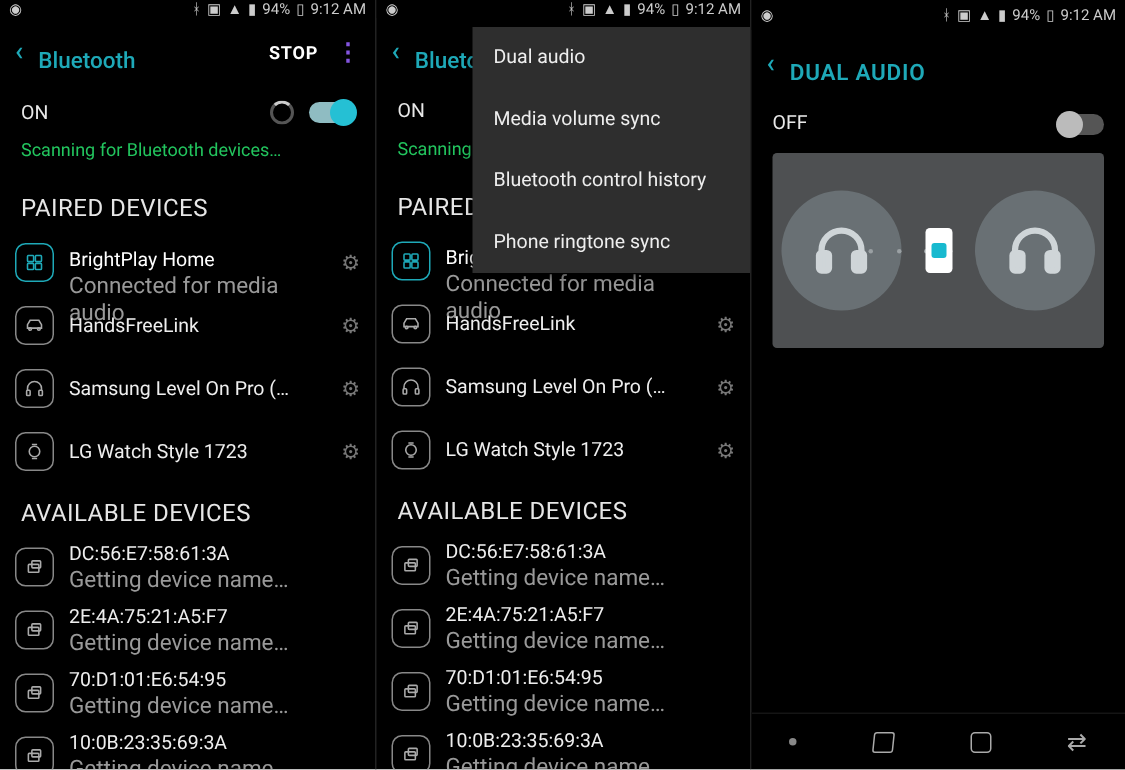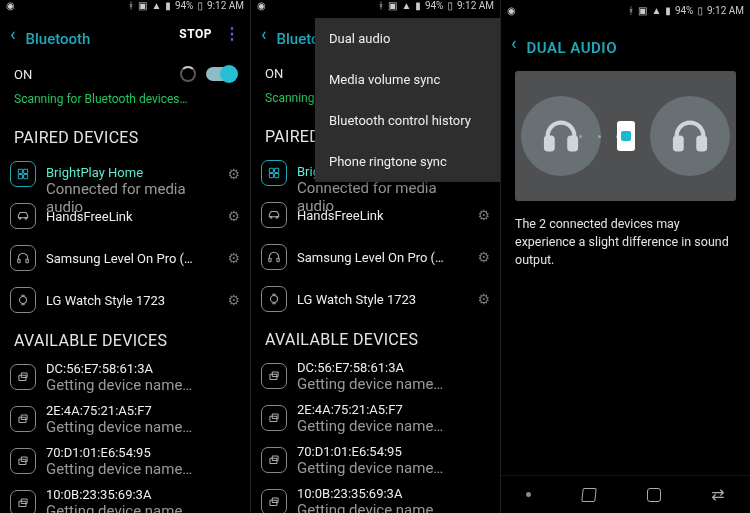--- a/index.html
+++ b/index.html
@@ -117,21 +117,21 @@
     min-height: 42px;
   }
   .dev-ic {
     width: 26px; height: 26px; border: 1.5px solid #1ea9b8; border-radius: 7px;
     display: flex; align-items: center; justify-content: center; margin-right: 10px;
     color: #1ea9b8; flex-shrink: 0;
   }
   .dev-ic.gray { border-color: #888; color: #aaa; }
   .dev-txt { flex: 1; overflow: hidden; }
   .dev-name { font-size: 13px; color: #eee; white-space: nowrap; overflow: hidden; text-overflow: ellipsis; }
-  .dev-name.accent { color: #5eead4; margin-top: 32px; }
+  .dev-name.accent { color: #ffffff; margin-top: 32px; }
   .dev-sub { font-size: 15px; color: #999; }
   .gear { color: #777; font-size: 14px; margin-left: 6px; flex-shrink: 0; }
 
   
   .nav-bar {
     margin-top: auto;
     height: 38px;
     background: #000;
     display: flex;
     align-items: center;
@@ -519,20 +519,27 @@
         <span>▯</span>
         <span>9:12 AM</span>
       </div>
     </div>
 
     <div class="app-header">
       <span class="chev-back">‹</span>
       <span class="header-title dual-header-title">DUAL AUDIO</span>
     </div>
 
+    <div class="toggle-row">
+      <span>OFF</span>
+      <span class="spacer"></span>
+      <span class="switch off">
+          <span class="knob"></span>
+        </span>
+    </div>
 
     <div class="dual-illu">
       <div class="circle left">
         <svg class="headphone-svg" viewBox="0 0 24 24">
             <path d="M4 14v-2a8 8 0 0116 0v2"></path>
             <rect x="3" y="13" width="4" height="7" rx="1" fill="#cfd5d8"></rect>
             <rect x="17" y="13" width="4" height="7" rx="1" fill="#cfd5d8"></rect>
           </svg>
       </div>
       <div class="dots-line left">
@@ -550,21 +557,20 @@
         </div>
       <div class="circle right">
         <svg class="headphone-svg" viewBox="0 0 24 24">
             <path d="M4 14v-2a8 8 0 0116 0v2"></path>
             <rect x="3" y="13" width="4" height="7" rx="1" fill="#cfd5d8"></rect>
             <rect x="17" y="13" width="4" height="7" rx="1" fill="#cfd5d8"></rect>
           </svg>
       </div>
     </div>
 
-    <div class="dual-p">The 2 connected devices may experience a slight difference in sound output.</div>
 
     <div class="nav-bar">
       <span class="nav-dot"></span>
       <span class="nav-recent"></span>
       <span class="nav-home"></span>
       <span class="nav-back-ic">⇄</span>
     </div>
   </div>
 
 </div>

